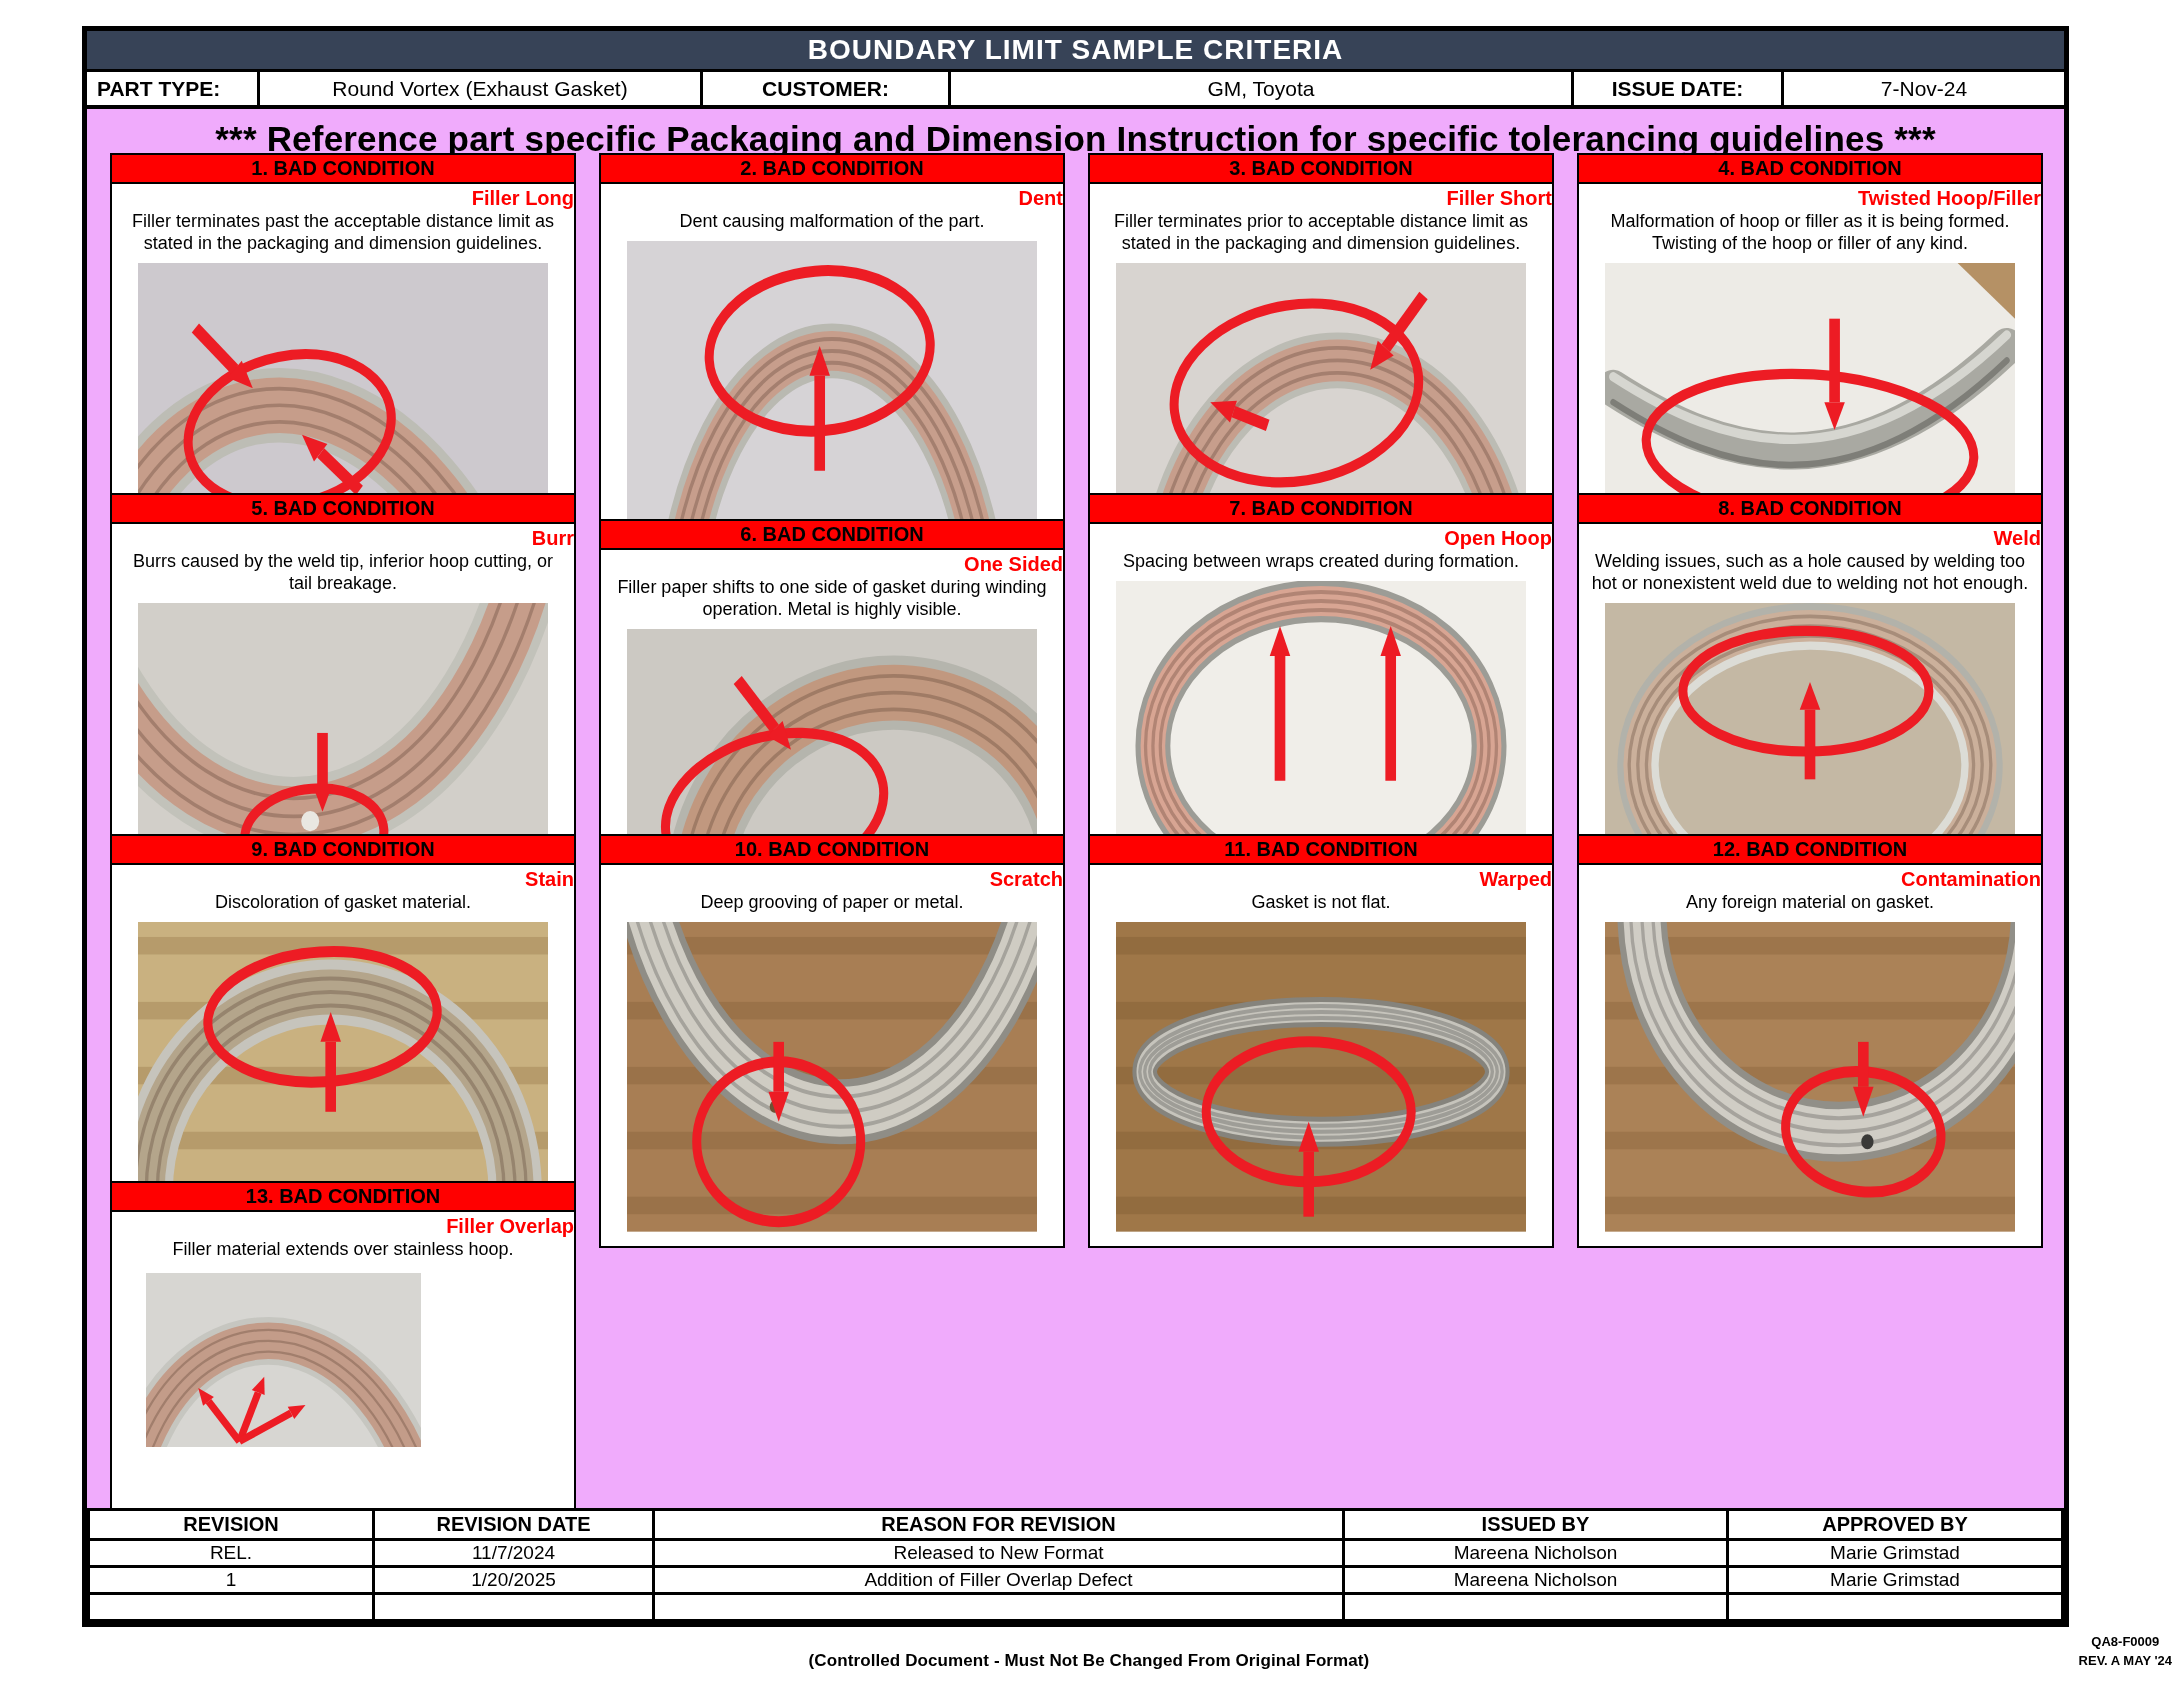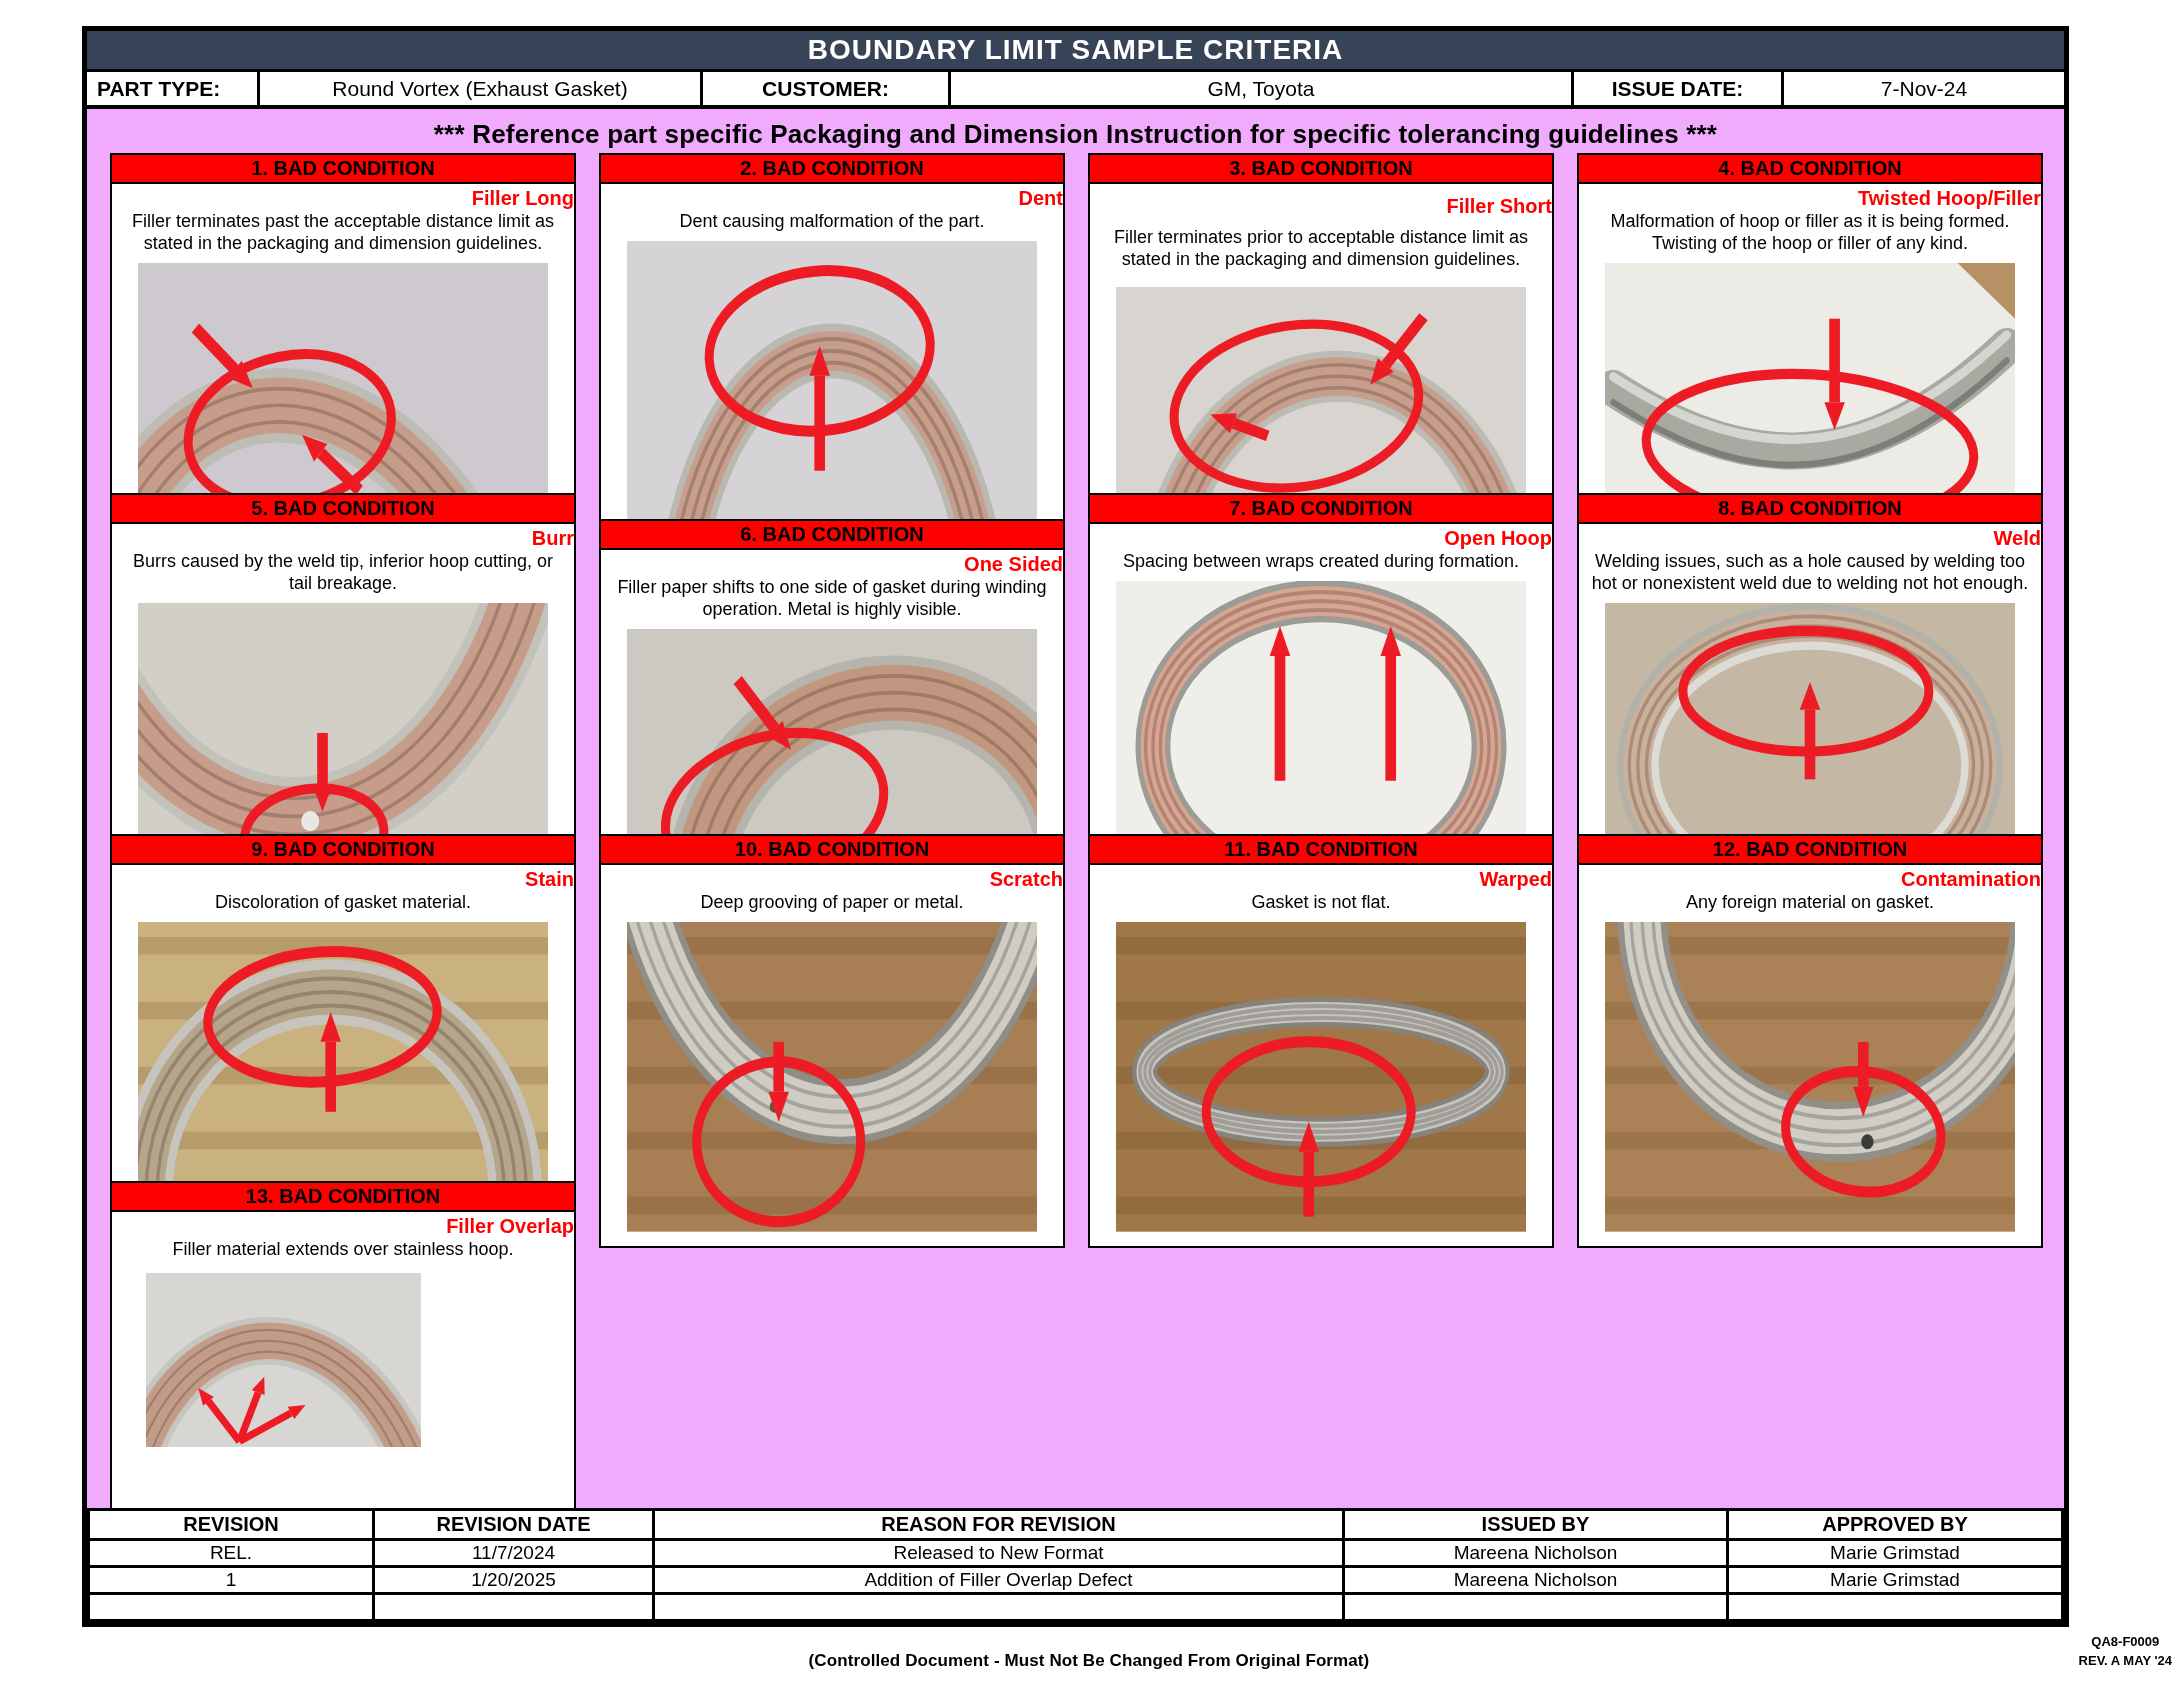--- a/index.html
+++ b/index.html
@@ -28,21 +28,21 @@
   }
   .fields .cell:last-child{border-right:none;}
   .fields .lab{font-weight:bold;}
   .f-pt-l{width:173px;justify-content:flex-start !important;padding-left:10px;}
   .f-pt-v{width:443px;}
   .f-cu-l{width:248px;}
   .f-cu-v{width:623px;}
   .f-id-l{width:210px;}
   .f-id-v{flex:1;}
   .ref-note{
-    text-align:center;font-weight:bold;font-size:26px;margin-top:10px;
+    text-align:center;font-weight:bold;font-size:35px;margin-top:10px;
     letter-spacing:0.2px;
   }
   .card{
     position:absolute;width:466px;height:414px;border:2px solid #000;
     box-sizing:border-box;background:#fff;display:flex;flex-direction:column;
   }
   .card-bar{
     background:var(--red,#FF0000);border-bottom:2px solid #000;height:27px;flex:none;
     display:flex;align-items:center;justify-content:center;
     font-weight:bold;font-size:20px;color:#000;
@@ -132,21 +132,21 @@
               <ellipse cx="50" cy="82" rx="35.6" ry="57.6" fill="none" stroke="rgba(60,35,25,0.25)" stroke-width="0.8"></ellipse>
               <ellipse cx="50" cy="82" rx="38" ry="60" fill="none" stroke="rgba(60,35,25,0.25)" stroke-width="0.8"></ellipse>
               <ellipse cx="50" cy="82" rx="40.4" ry="62.4" fill="none" stroke="rgba(60,35,25,0.25)" stroke-width="0.8"></ellipse>
             </g>
             <ellipse cx="47" cy="22" rx="27" ry="16" fill="none" stroke="#ED1C24" stroke-width="2.2" transform="rotate(-4 47 22)"></ellipse>
             <line x1="47" y1="46" x2="47" y2="27" stroke="#ED1C24" stroke-width="2.6"></line>
             <polygon points="47,21 49.5,27 44.5,27" fill="#ED1C24"></polygon>
           </svg>
         </div>
   </div>
-      <div class="card" style="left: 1001px; top: 122px; gap: 8px;">
+      <div class="card" style="left: 1001px; top: 122px;">
     <div class="card-bar">3. BAD CONDITION</div>
     <div class="card-title">Filler Short</div>
     <div class="card-desc">Filler terminates prior to acceptable distance limit as stated in the packaging and dimension guidelines.</div>
     <div class="photo">
           <svg viewBox="0 0 100 62" preserveAspectRatio="none">
             <rect x="0" y="0" width="100" height="62" fill="#d8d4d0"></rect>
             <g>
               <ellipse cx="54" cy="76" rx="43" ry="55" fill="none" stroke="#bcbcb4" stroke-width="12"></ellipse>
               <ellipse cx="54" cy="76" rx="43" ry="55" fill="none" stroke="#c79e8c" stroke-width="9"></ellipse>
               <ellipse cx="54" cy="76" rx="40.3" ry="52.3" fill="none" stroke="rgba(60,35,25,0.25)" stroke-width="0.8"></ellipse>

